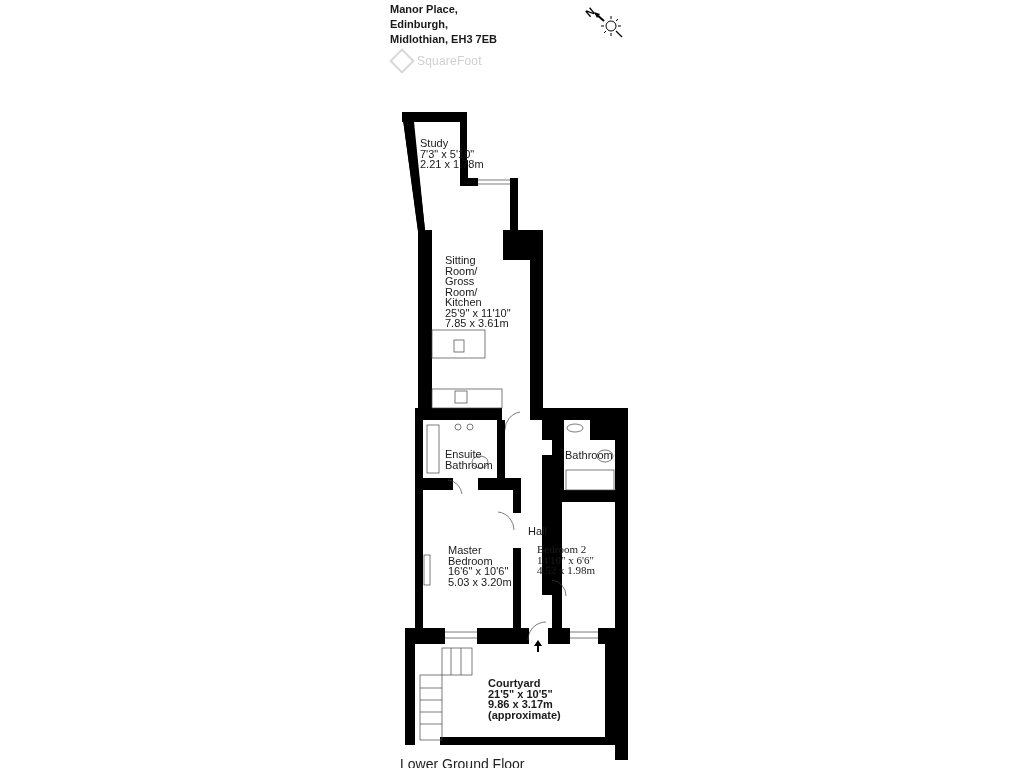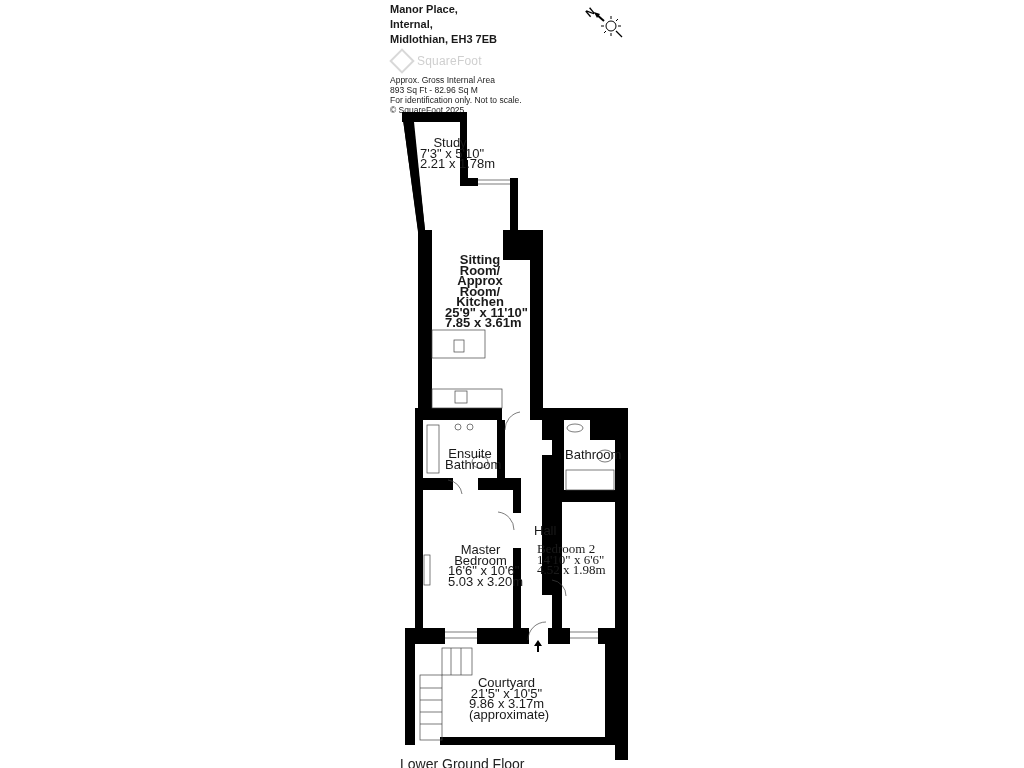--- a/index.html
+++ b/index.html
@@ -5,39 +5,33 @@
     html, body { margin: 0; padding: 0; background: #ffffff; }
     body { width: 1024px; height: 768px; position: relative; overflow: hidden; font-family: "Liberation Sans", sans-serif; color: #111; }
     .header { position: absolute; left: 390px; top: 2px; }
     .addr { font-weight: bold; font-size: 11px; line-height: 15px; color: #1a1a1a; }
     .brand { display: flex; align-items: center; margin-top: 4px; height: 20px; }
     .brand-logo { width: 14px; height: 14px; border: 2px solid #d8d8d8; transform: rotate(45deg); margin: 0 6px 0 3px; }
     .brand-text { font-size: 12px; color: #cfcfcf; letter-spacing: 0.2px; }
     .info { font-size: 8.5px; line-height: 10px; margin-top: 4px; color: #222; }
     .compass { position: absolute; left: 580px; top: 2px; width: 50px; height: 40px; }
     .plan { position: absolute; left: 0; top: 0; width: 1024px; height: 768px; }
-    .room-label { position: absolute; font-size: 13px; line-height: 10.5px; text-align: center; color: #1a1a1a; white-space: nowrap; }
+    .room-label { position: absolute; font-size: 11px; line-height: 10.5px; text-align: left; color: #1a1a1a; white-space: nowrap; }
     .floor-label { position: absolute; left: 400px; top: 756px; font-size: 14px; color: #222; }
   </style>
 </head>
 <body>
 
 <div class="header">
   <div class="addr">Manor Place,</div>
-  <div class="addr">Internal,</div>
+  <div class="addr">Edinburgh,</div>
   <div class="addr">Midlothian, EH3 7EB</div>
   <div class="brand">
     <div class="brand-logo"></div>
     <span class="brand-text">SquareFoot</span>
-  </div>
-  <div class="info">
-    <div>Approx. Gross Internal Area</div>
-    <div>893 Sq Ft  -  82.96 Sq M</div>
-    <div>For identification only. Not to scale.</div>
-    <div>© SquareFoot 2025</div>
   </div>
 </div>
 
 <svg class="compass" viewBox="0 0 50 40">
   <text x="6" y="14" font-size="11" font-weight="bold" font-family="Liberation Sans, sans-serif" transform="rotate(-40 10 10)">N</text>
   <line x1="16" y1="12" x2="24" y2="19" stroke="#000" stroke-width="2"></line>
   <polygon points="14,10 20,12 17,16" fill="#000"></polygon>
   <circle cx="31" cy="24" r="5" fill="none" stroke="#000" stroke-width="1"></circle>
   <line x1="31" y1="14" x2="31" y2="17" stroke="#000"></line>
   <line x1="31" y1="31" x2="31" y2="34" stroke="#000"></line>
@@ -135,52 +129,52 @@
   </g>
   <polygon points="538,640 534,646 537,646 537,652 539,652 539,646 542,646" fill="#000"></polygon>
 </svg>
 
 <div class="room-label" style="left:420px; top:138px; width:60px;">
   <div>Study</div>
   <div>7'3" x 5'10"</div>
   <div>2.21 x 1.78m</div>
 </div>
 
-<div class="room-label" style="left:445px; top:255px; width:70px;font-weight:bold;">
+<div class="room-label" style="left:445px; top:255px; width:70px;">
   <div>Sitting</div>
   <div>Room/</div>
-  <div>Approx</div>
+  <div>Gross</div>
   <div>Room/</div>
   <div>Kitchen</div>
   <div>25'9" x 11'10"</div>
   <div>7.85 x 3.61m</div>
 </div>
 
 <div class="room-label" style="left:445px; top:449px; width:50px;">
   <div>Ensuite</div>
   <div>Bathroom</div>
 </div>
 
 <div class="room-label" style="left:565px; top:450px; width:40px;">Bathroom</div>
 
-<div class="room-label" style="left:528px; top:526px; width:20px;margin-left:6px;">Hall</div>
+<div class="room-label" style="left:528px; top:526px; width:20px;">Hall</div>
 
 <div class="room-label" style="left:440px; top:545px; width:65px;margin-left:8px;">
   <div>Master</div>
   <div>Bedroom</div>
   <div>16'6" x 10'6"</div>
   <div>5.03 x 3.20m</div>
 </div>
 
 <div class="room-label" style="left:537px; top:544px; width:52px;font-family:Liberation Serif, serif;">
   <div>Bedroom 2</div>
   <div>14'10" x 6'6"</div>
   <div>4.52 x 1.98m</div>
 </div>
 
-<div class="room-label" style="left:469px; top:678px; width:75px;">
+<div class="room-label" style="left:488px; top:678px; width:75px;font-weight:bold;">
   <div>Courtyard</div>
   <div>21'5" x 10'5"</div>
   <div>9.86 x 3.17m</div>
   <div>(approximate)</div>
 </div>
 
 <div class="floor-label">Lower Ground Floor</div>
 
 </body></html>

